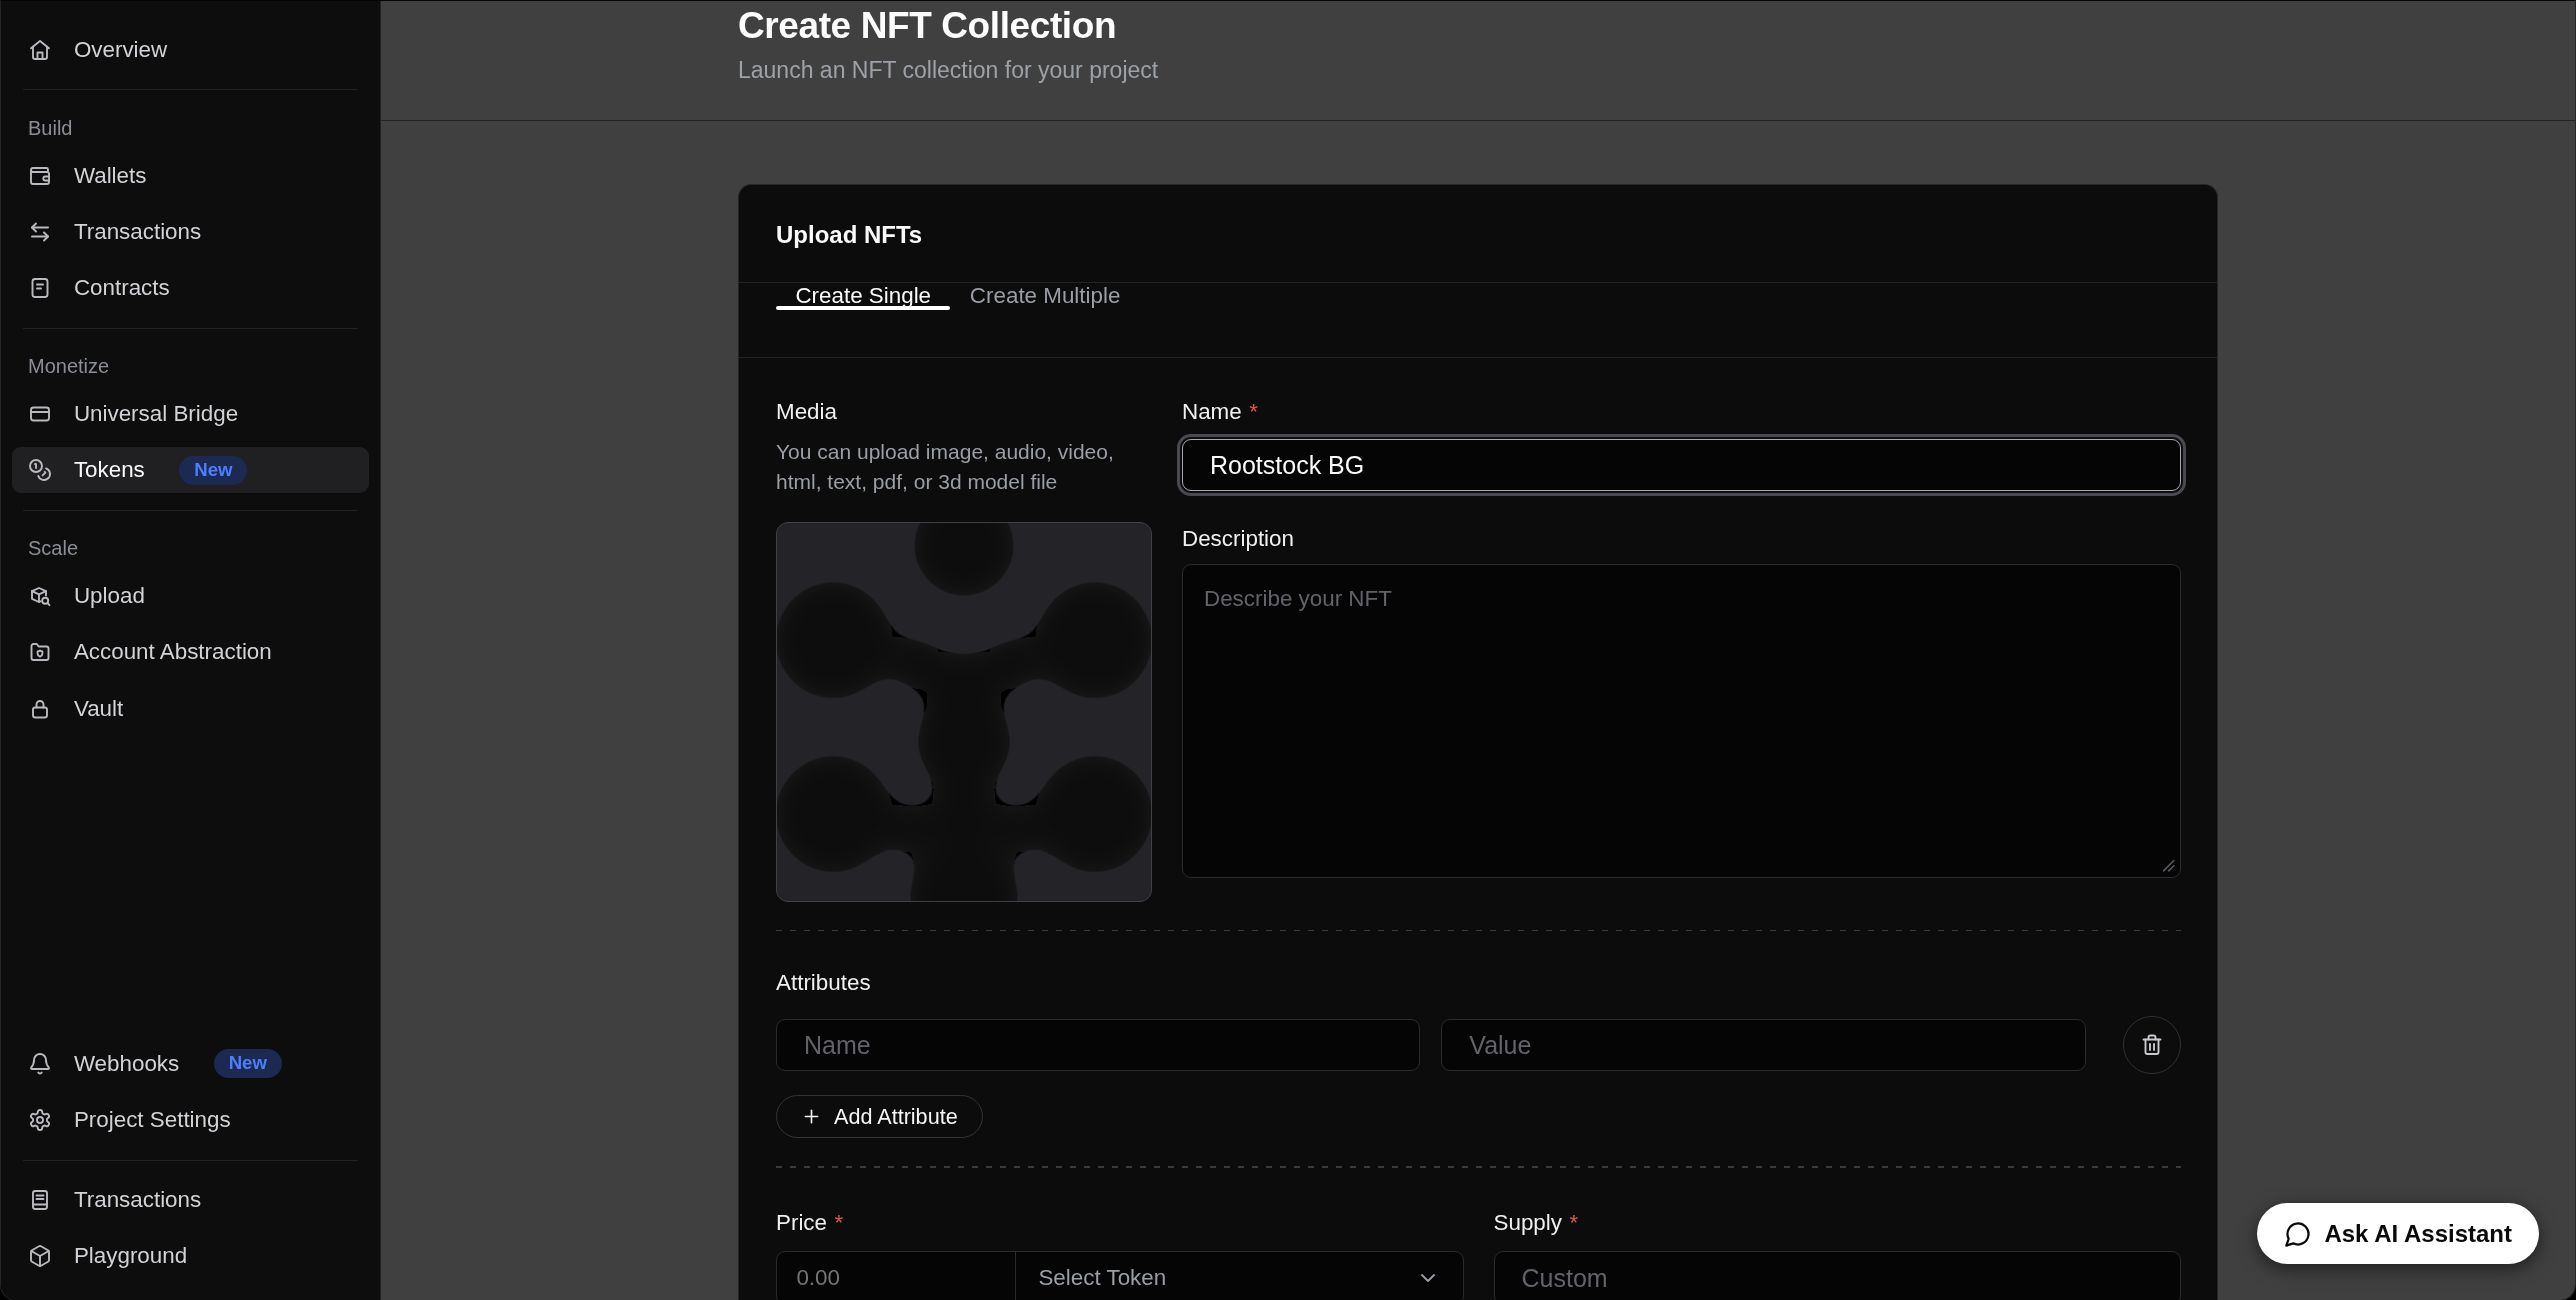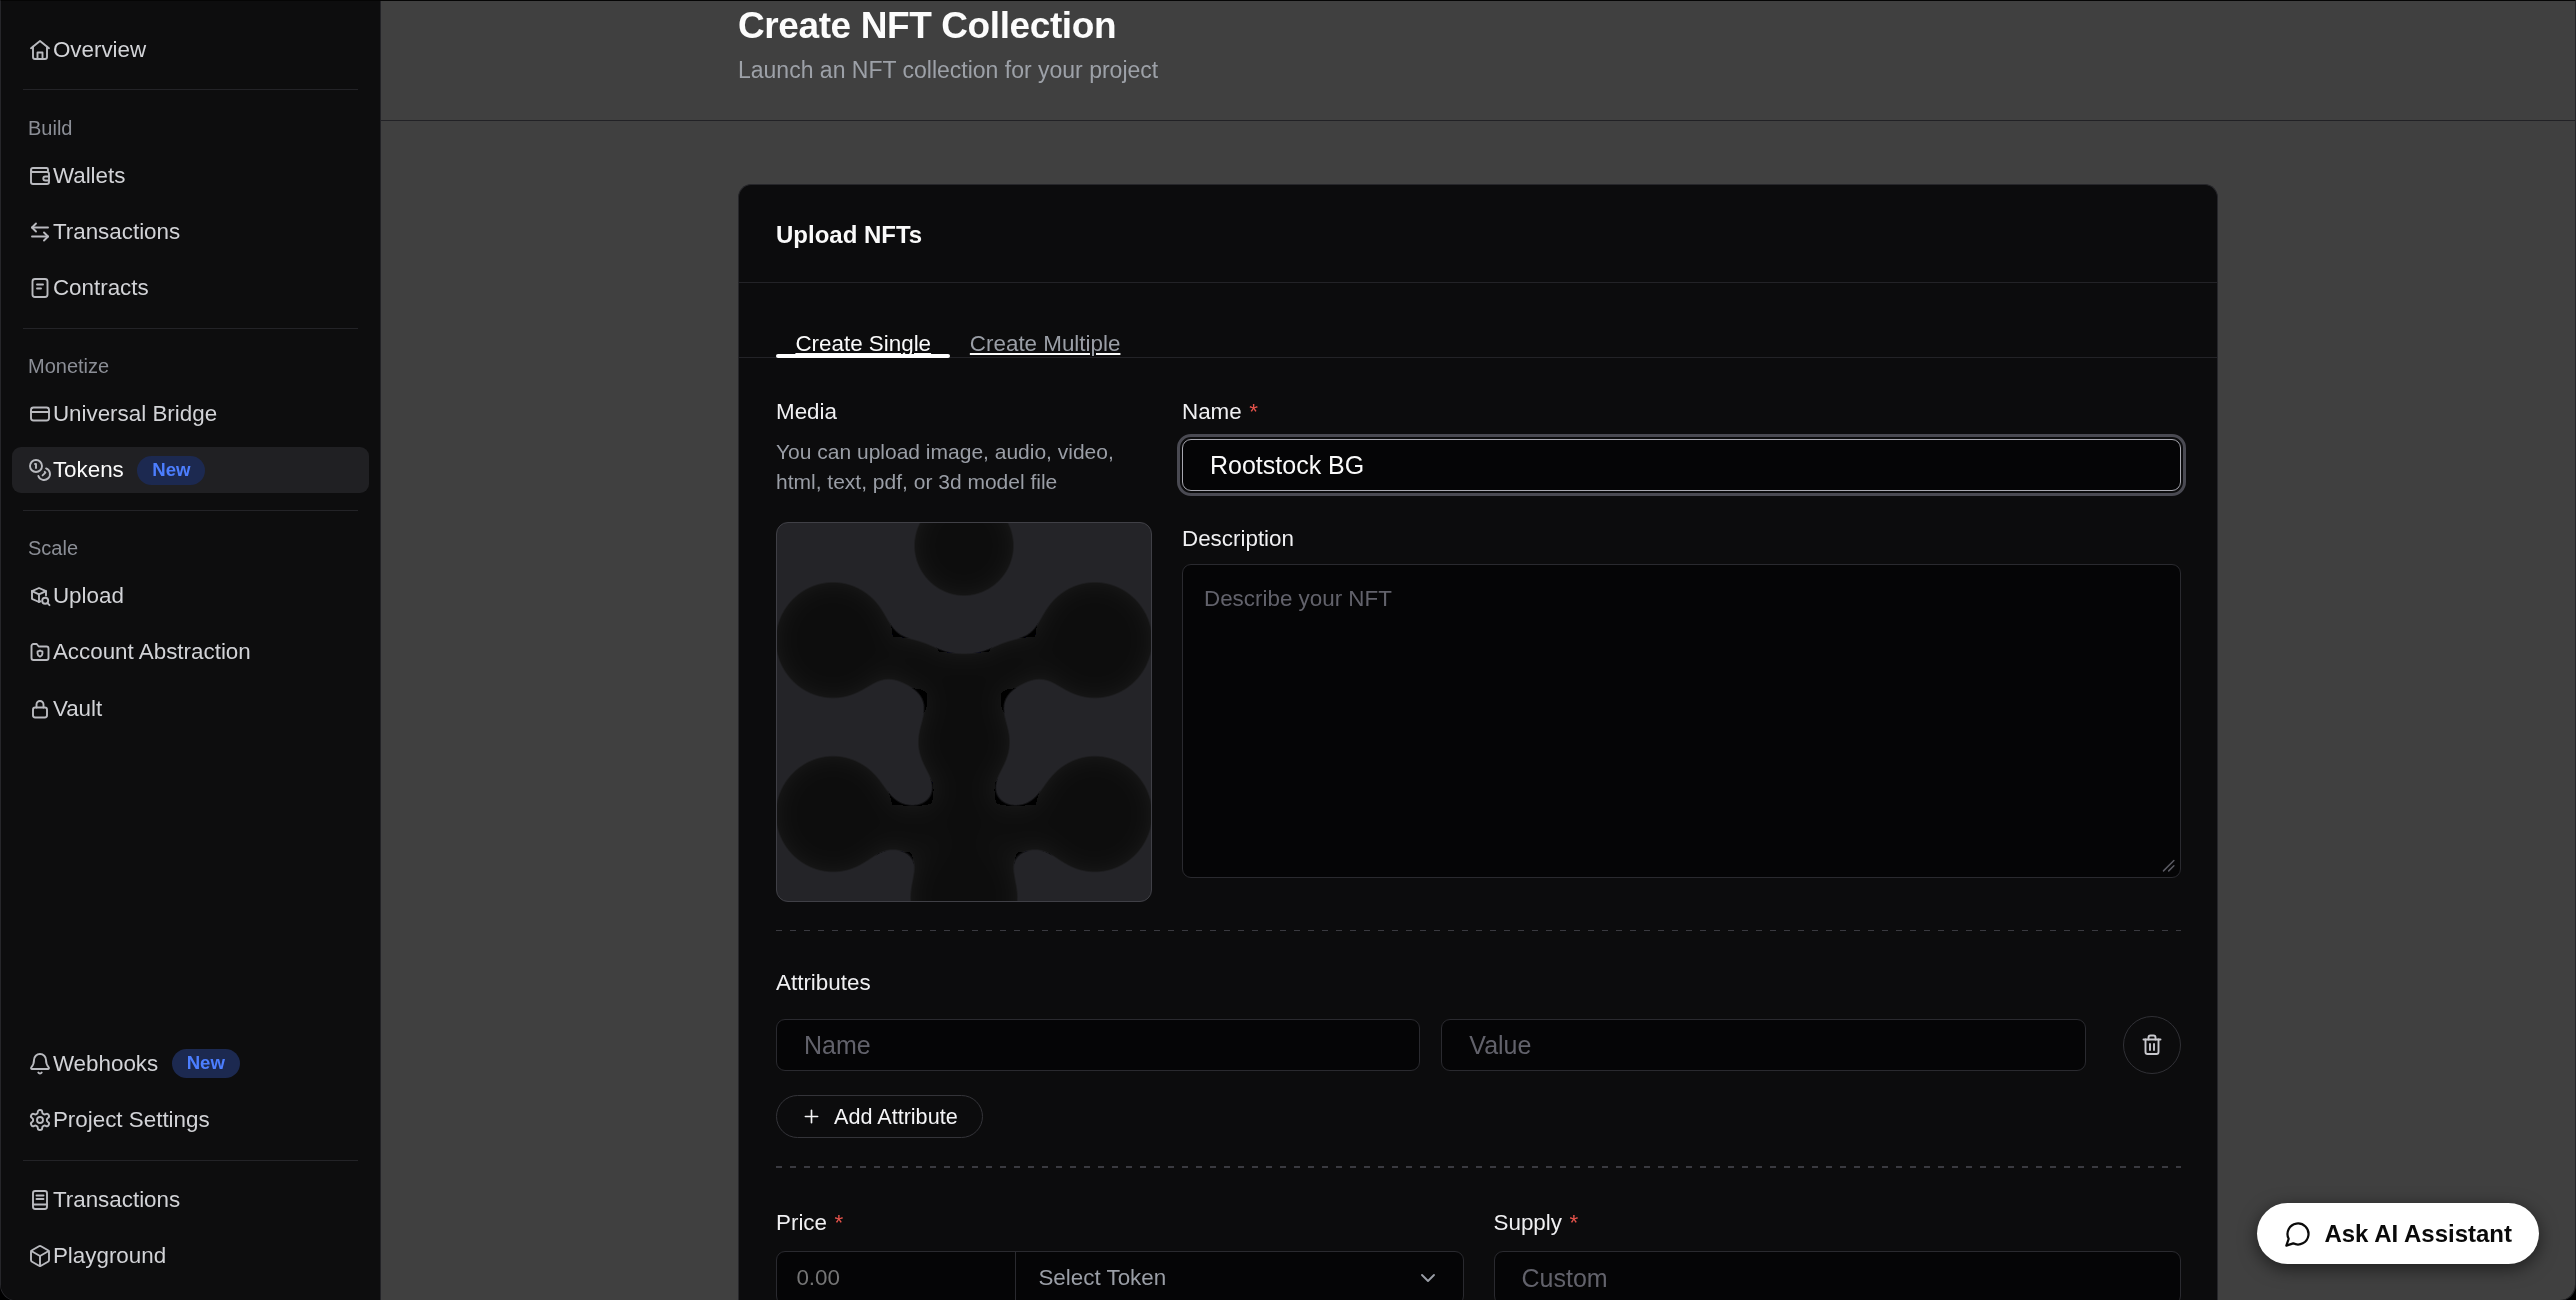--- a/index.html
+++ b/index.html
@@ -7,21 +7,21 @@
     font-family:"Liberation Sans","DejaVu Sans",sans-serif; color:#fafafa;
     -webkit-font-smoothing:antialiased; }
   .app { position:relative; width:2576px; height:1301px; display:flex;
     border:0.7px solid #26262a; border-top-color:transparent;
     border-radius:0 0 16.4px 16.4px; overflow:hidden; background:#050505; }
 
   
   .sidebar { width:380px; min-width:380px; height:100%; background:#0d0d0e;
     border-right:0.7px solid #232327; display:flex; flex-direction:column;
     padding-top:26px; padding-bottom:21px; }
-  .nav-item { display:flex; align-items:center; height:46px;
+  .nav-item { display:flex; align-items:center; gap:21px; height:46px;
     margin:0 11.2px; padding:0 15.7px; border-radius:9px; font-size:22.4px;
     color:#d2d3d7; cursor:pointer; white-space:nowrap; }
   .nav-item + .nav-item { margin-top:10.4px; }
   .nav-item.active { background:#202023; color:#fafafa; }
   .nav-icon { width:25px; height:25px; display:flex; align-items:center;
     justify-content:center; color:#b9babf; flex:none; }
   .nav-icon svg { width:24px; height:24px; }
   .nav-divider { height:0.7px; background:#232327; margin:16.4px 22.4px; flex:none; }
   .nav-section { font-size:20px; color:#8b8e96; padding:0 27px;
     margin:10.4px 0 12.7px; }
@@ -40,21 +40,21 @@
   .header-divider { height:0.7px; background:#222226; margin-top:36px; }
 
   
   .card { margin-top:63px; background:#0c0c0d; border:0.7px solid #26262a;
     border-radius:13.4px; border-bottom:none;
     border-bottom-left-radius:0; border-bottom-right-radius:0;
     min-height:1119px; }
   .card-header { padding:36px 37px 33px; border-bottom:0.7px solid #232327; }
   .card-title { font-size:24px; font-weight:700; color:#fafafa; }
   .tabs { display:flex; padding:0 37px; border-bottom:0.7px solid #232327;
-    height:75px; align-items:flex-end;text-decoration:underline; }
+    height:75px; align-items:flex-start; }
   .tab { position:relative; display:flex; align-items:center;
     padding:0 19.4px; font-size:22.4px; color:#9a9ea6; background:none;
     border:none; cursor:pointer; font-family:inherit; }
   .tab.active { color:#fbfbfb; font-weight:500; }
   .tab.active::after { content:""; position:absolute; left:0; right:0;
     bottom:-0.7px; height:3.7px; background:#fff; border-radius:2.2px; }
   .card-body { padding:41px 36px 45px 37px; }
 
   .field-label { font-size:22.4px; color:#f0f0f2; line-height:25px; }
   .req { color:#e5534b; margin-left:7.5px; }

